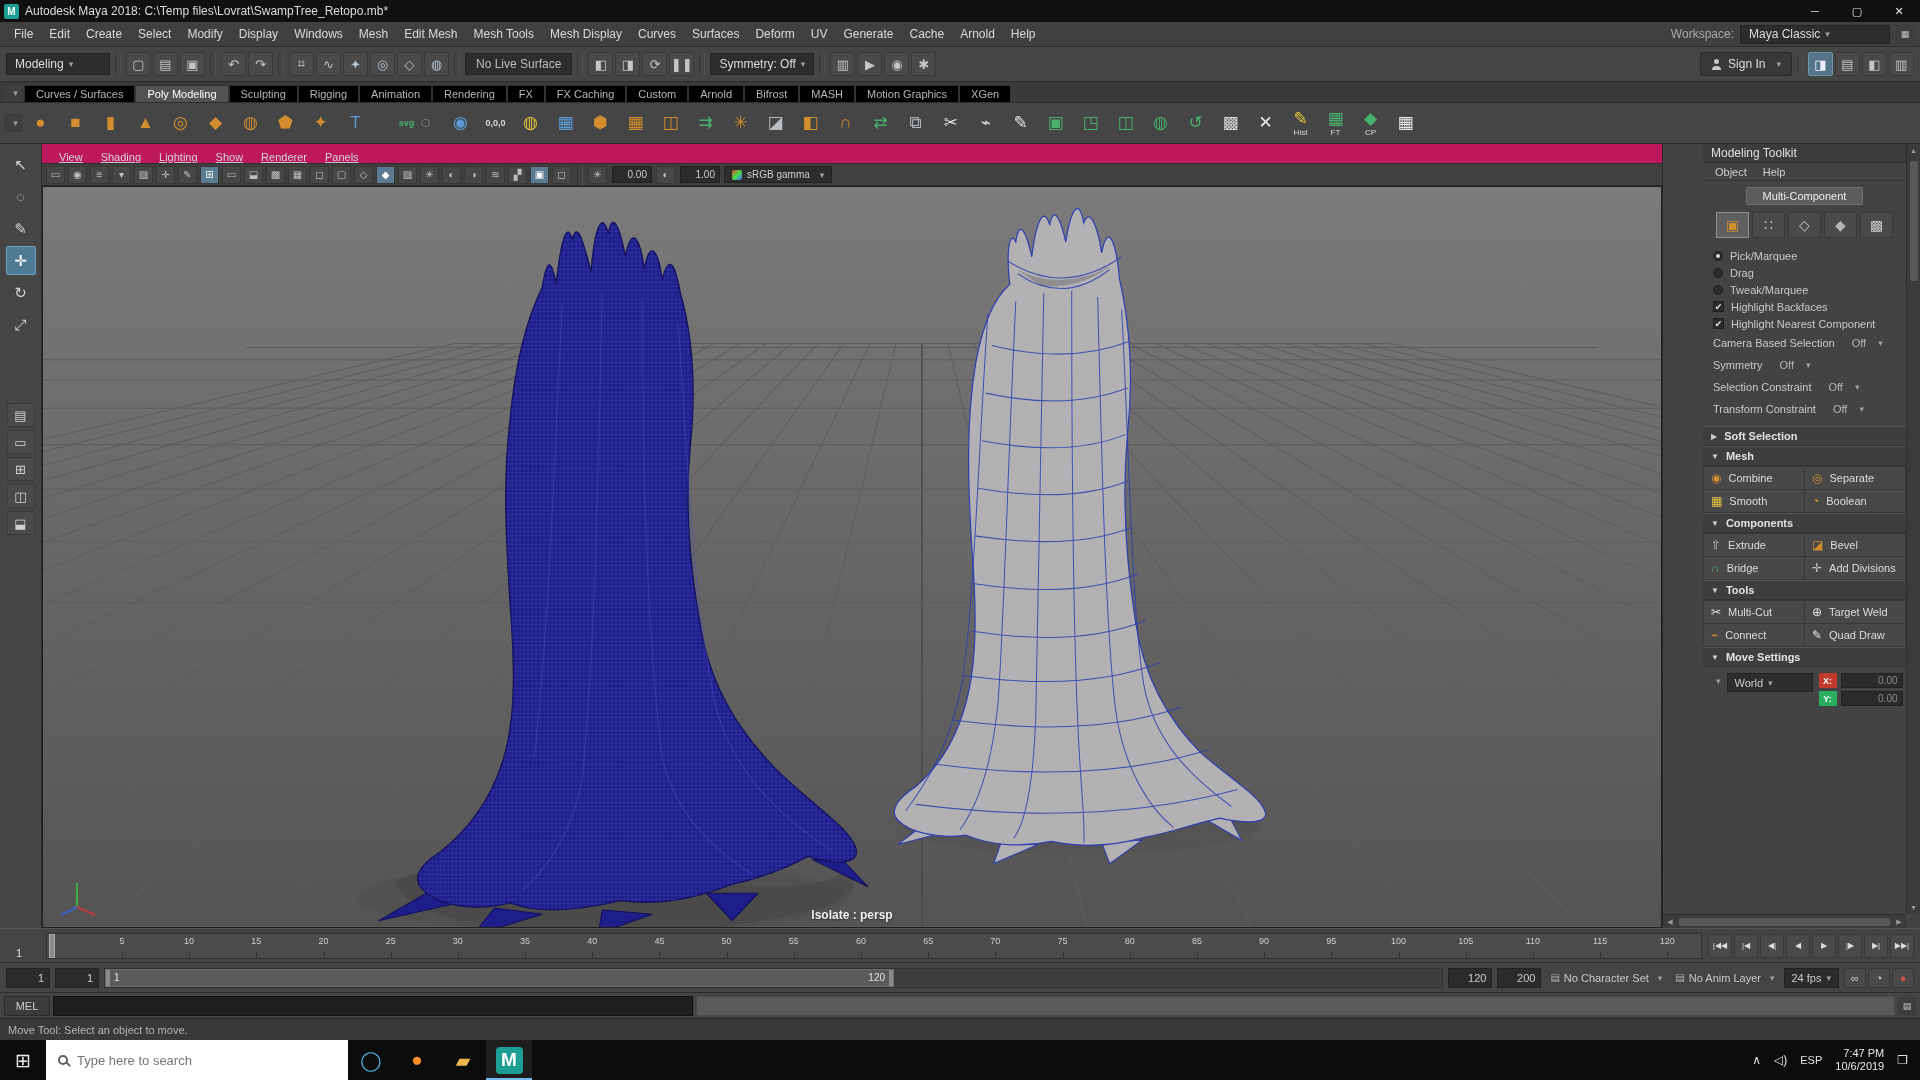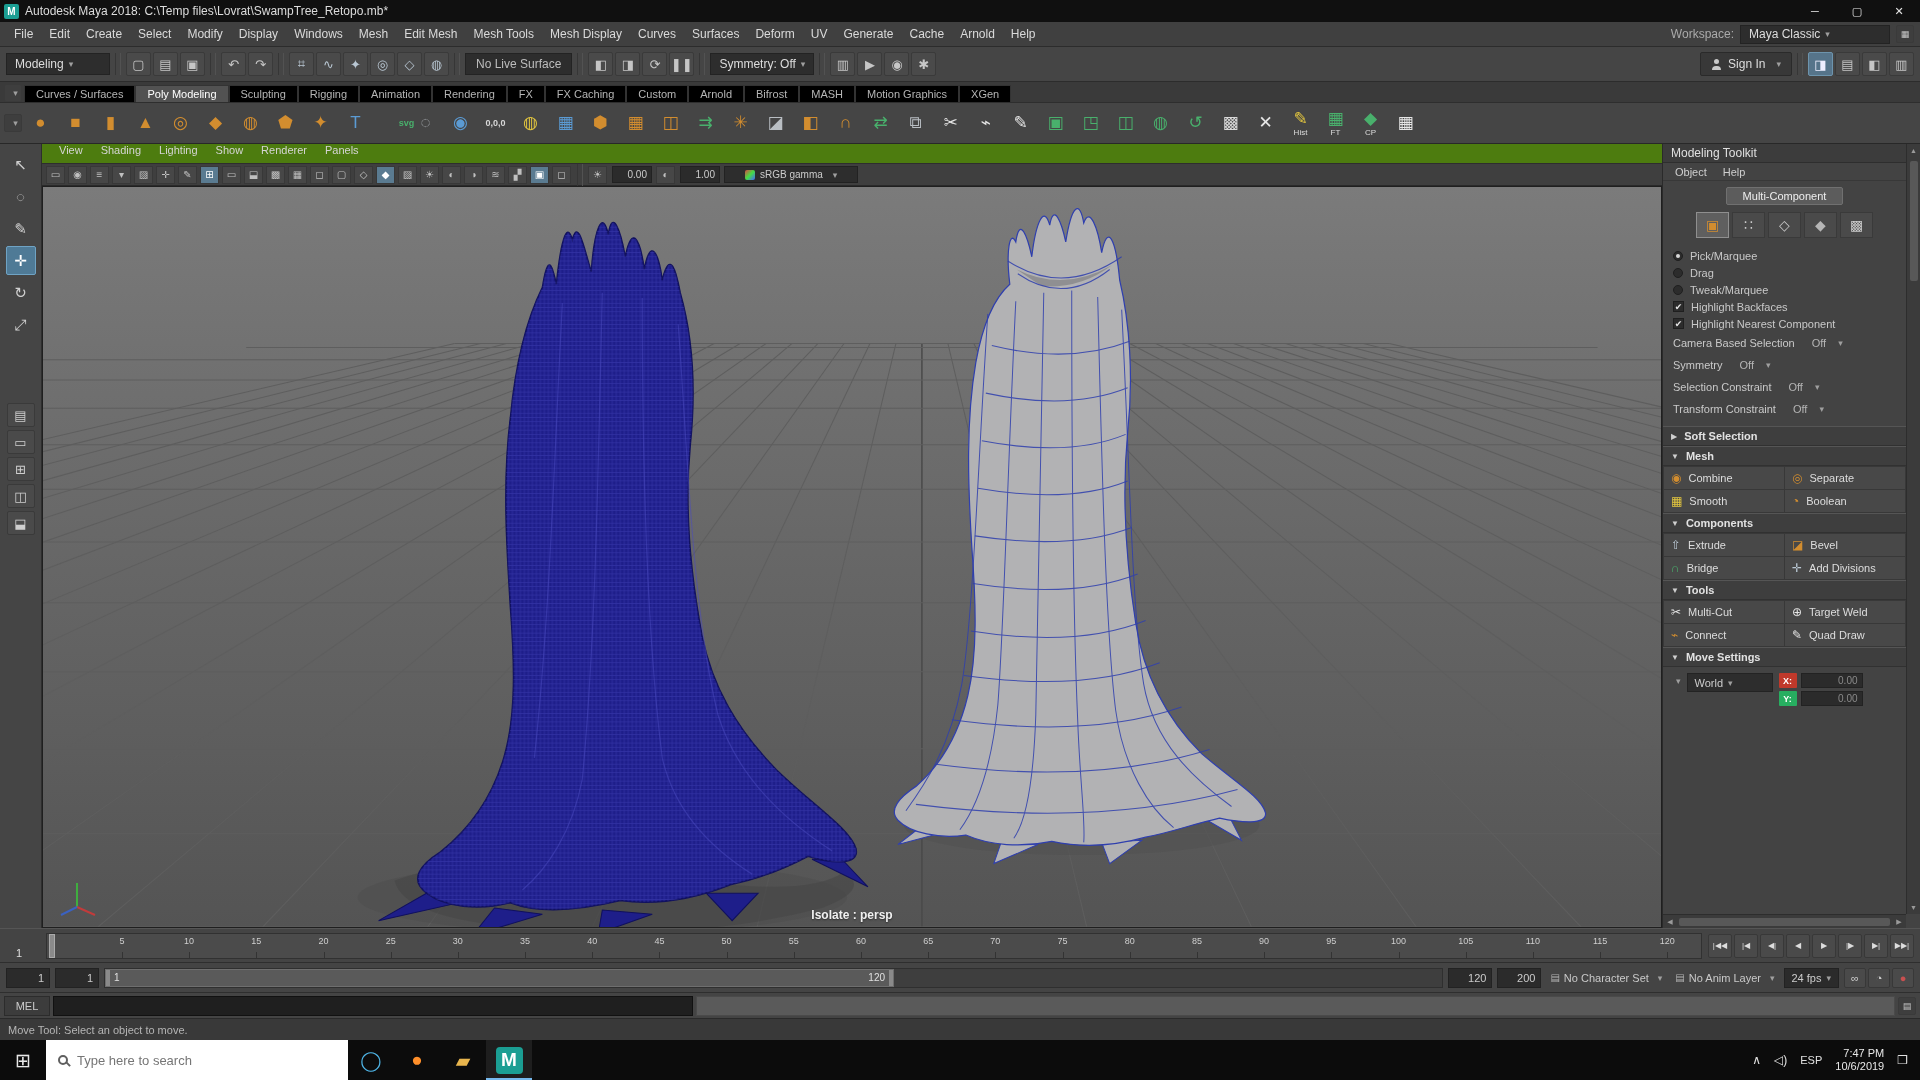--- a/index.html
+++ b/index.html
@@ -56,39 +56,39 @@
   
   .main { flex:1; min-height:0; display:flex; background:#3d3d3d; }
   .toolbox { width:42px; background:#454545; border-right:1px solid #2e2e2e; display:flex; flex-direction:column; align-items:center; padding-top:6px; }
   .toolbox > div { display:flex; flex-direction:column; gap:3px; align-items:center; }
   .tool { width:30px; height:29px; display:flex; align-items:center; justify-content:center; font-size:15px; color:#cfcfcf; border-radius:2px; }
   .tool.active { background:#4f7a96; color:#fff; border:1px solid #6fa3c4; }
   .tool.layout { height:24px; font-size:13px; background:#4a4a4a; border:1px solid #3a3a3a; width:28px; }
   .tb-gap { height:64px; }
 
   .vp-col { flex:1; min-width:0; display:flex; flex-direction:column; }
-  .vp-menus { height:20px; background:#4d7c0f; display:flex; align-items:flex-start; padding:0 8px; border-bottom:1px solid #2e2e2e; }
+  .vp-menus { height:20px; background:#be185d; display:flex; align-items:flex-end; padding:0 8px; border-bottom:1px solid #2e2e2e;text-decoration:underline; }
   .vp-menu-item { padding:0 9px; font-size:11px; color:#d5d5d5; }
   .vp-toolbar { height:22px; background:#3f3f3f; display:flex; align-items:center; padding:0 4px; border-bottom:1px solid #2a2a2a; }
   .vp-icon { width:19px; height:18px; display:flex; align-items:center; justify-content:center; font-size:10px; color:#c0c0c0;
              background:#474747; border:1px solid #383838; margin-right:1px; }
   .vp-icon.active { background:#5a7b91; color:#fff; }
   .vp-num { width:40px; height:17px; background:#2b2b2b; border:1px solid #222; color:#ccc; font-size:10px;
             display:flex; align-items:center; justify-content:flex-end; padding:0 4px; margin:0 4px; }
-  .vp-dd { height:17px; background:#2d2d2d; border:1px solid #222; display:flex; align-items:center; gap:5px; padding:0 20px; font-size:10px; color:#ccc; }
+  .vp-dd { height:17px; background:#2d2d2d; border:1px solid #222; display:flex; align-items:center; gap:5px; padding:0 7px; font-size:10px; color:#ccc; }
   .cs-chip { width:10px; height:10px; background:linear-gradient(135deg,#d44,#4d4,#46f); border-radius:2px; }
 
   .viewport { flex:1; min-height:0; position:relative; border:1px solid #1f1f1f; overflow:hidden; }
   .scene { position:absolute; inset:0; width:100%; height:100%; }
   .isolate { position:absolute; bottom:5px; left:50%; transform:translateX(-50%); color:#f0f0f0; font-weight:bold; font-size:12px; text-shadow:0 1px 2px rgba(0,0,0,.5); }
   .gizmo { position:absolute; left:8px; bottom:4px; }
 
   
   .rightpanel { width:258px; background:#434343; border-left:1px solid #2a2a2a; position:relative; padding-right:14px; padding-bottom:14px; }
-  .rp-inner { height:100%; overflow:hidden; }
+  .rp-inner { height:100%; overflow:hidden;margin-left:40px; }
   .rp-title { height:19px; background:#3c3c3c; border-bottom:1px solid #2e2e2e; color:#e0e0e0; font-size:12px; padding:2px 8px; }
   .rp-menus { height:18px; display:flex; gap:4px; padding:0 6px; border-bottom:1px solid #383838; align-items:center; }
   .rp-menu { font-size:11px; color:#cfcfcf; padding:0 6px; }
   .rp-mc-wrap { display:flex; justify-content:center; padding:6px 0 4px; }
   .rp-mc { background:#5c5c5c; border:1px solid #707070; border-radius:2px; padding:2px 16px; font-size:11px; color:#eee; }
   .rp-modes { display:flex; justify-content:center; gap:3px; padding:3px 0 7px; }
   .rp-mode { width:33px; height:26px; background:#4a4a4a; border:1px solid #3a3a3a; display:flex; align-items:center; justify-content:center; }
   .rp-mode .g { font-size:14px; }
   .rp-mode.active { background:#5f5f5f; border-color:#8f8f8f; }
   .rp-opts { padding:2px 10px 6px; }

